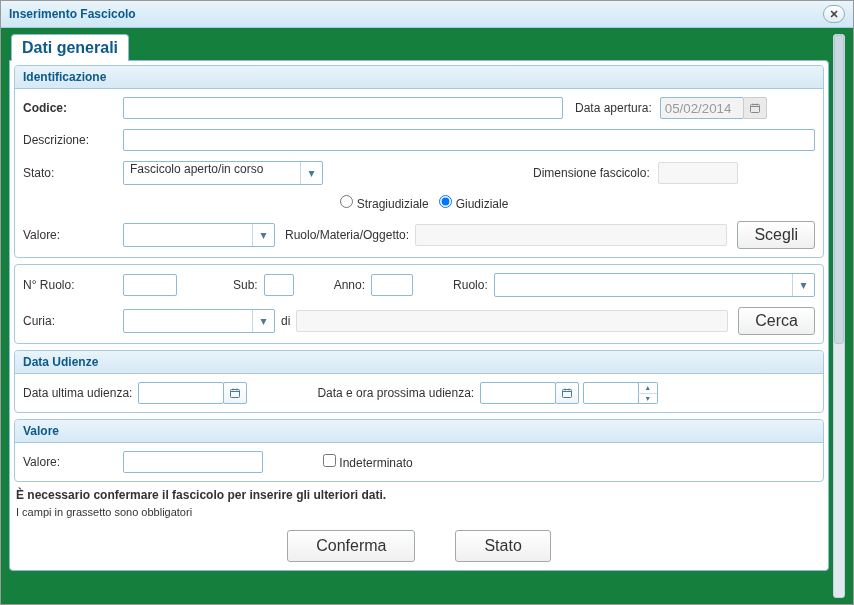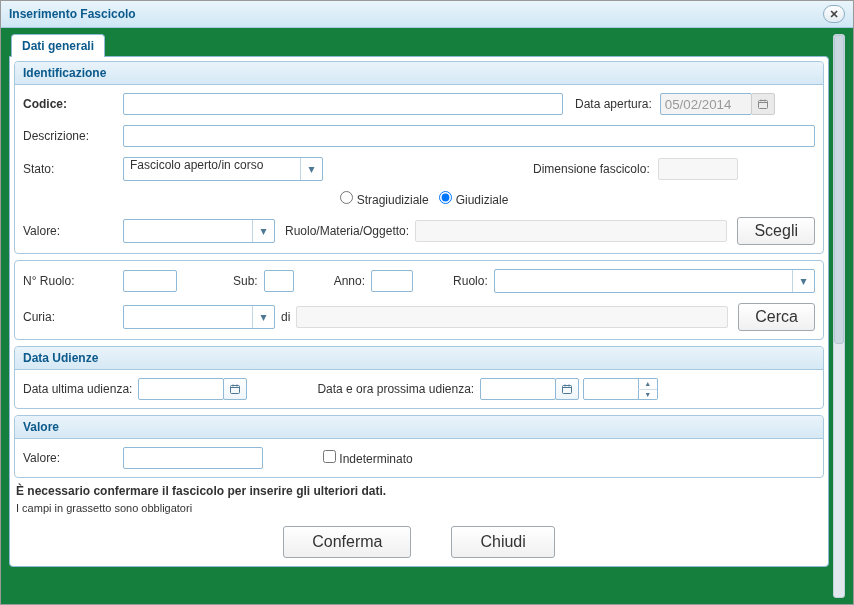--- a/index.html
+++ b/index.html
@@ -6,21 +6,21 @@
 body { font-family: Arial, sans-serif; font-size: 12px; background: #fff; color: #333; }
 .window { width: 854px; height: 605px; border: 1px solid #999; background: #15803d; display: flex; flex-direction: column; }
 .titlebar { background: linear-gradient(#eaf4fb, #cfe7f5); border-bottom: 1px solid #a7c8df; padding: 4px 8px; display: flex; justify-content: space-between; align-items: center; }
 .titlebar .title { color: #0c5a8c; font-weight: bold; }
 .close-btn { width: 22px; height: 18px; border: 1px solid #8aaec4; border-radius: 10px; background: linear-gradient(#fdfdfd,#e3edf3); display: flex; align-items: center; justify-content: center; cursor: pointer; color: #444; font-weight: bold; font-size: 11px; }
 .body { padding: 6px 8px; flex: 1; display: flex; gap: 4px; }
 .content { flex: 1; }
 .scrollbar { width: 12px; background: #e1e9ee; border: 1px solid #c3d2db; border-radius: 3px; }
 .scrollbar .thumb { width: 100%; height: 55%; background: #cad8e1; border: 1px solid #b4c6d1; border-radius: 3px; }
 .tabs { display: flex; }
-.tab { border: 1px solid #8fb9d6; border-bottom: none; border-top-left-radius: 4px; border-top-right-radius: 4px; padding: 4px 10px; background: #fff; color: #0c5a8c; font-weight: bold; font-size: 12px; margin-left: 2px; }
+.tab { border: 1px solid #8fb9d6; border-bottom: none; border-top-left-radius: 4px; border-top-right-radius: 4px; padding: 4px 10px; background: #fff; color: #0c5a8c; font-weight: bold; font-size: 16px; margin-left: 2px; }
 .tab-panel { border: 1px solid #8fb9d6; border-radius: 0 4px 4px 4px; background: #fff; padding: 4px; margin-top: -1px; }
 .fieldset { border: 1px solid #a7c8df; border-radius: 4px; margin-bottom: 6px; background: #fff; }
 .fs-title { background: linear-gradient(#e9f3fa,#d6e9f5); border-bottom: 1px solid #a7c8df; padding: 4px 8px; color: #0c5a8c; font-weight: bold; border-radius: 4px 4px 0 0; }
 .fs-body { padding: 8px; }
 .row { display: flex; align-items: center; margin-bottom: 10px; }
 .row:last-child { margin-bottom: 0; }
 .lbl { width: 100px; color: #333; }
 .lbl.bold { font-weight: bold; }
 input[type=text].txt { border: 1px solid #8fb9d6; height: 22px; padding: 0 4px; background: #fff; border-radius: 2px; }
 input[type=text].txt:disabled { background: #f3f3f3; color: #888; }
@@ -56,21 +56,21 @@
       </div>
       <div class="tab-panel">
 
         <div class="fieldset">
           <div class="fs-title">Identificazione</div>
           <div class="fs-body">
             <div class="row">
               <span class="lbl bold">Codice:</span>
               <input type="text" class="txt" style="width: 440px;" value="">
               <span style="margin-left:12px;margin-right:8px">Data apertura:</span>
-              <input type="text" class="txt" style="width: 92px; color: rgb(153, 153, 153);" disabled="" value="05/02/2014">
+              <input type="text" class="txt" style="width: 84px; color: rgb(153, 153, 153);" disabled="" value="05/02/2014">
               <div class="cal-btn" style="background:#eaeaea;border-color:#ccc">
                 <svg width="12" height="12" viewBox="0 0 24 24" fill="none" stroke="#888" stroke-width="2">
                     <rect x="3" y="5" width="18" height="16" rx="2"></rect>
                     <path d="M3 9h18M8 3v4M16 3v4"></path>
                   </svg>
               </div>
             </div>
             <div class="row">
               <span class="lbl">Descrizione:</span>
               <input type="text" class="txt" style="flex: 1 1 0%;" value="">
@@ -173,21 +173,21 @@
               </label>
             </div>
           </div>
         </div>
 
         <div class="note bold">È necessario confermare il fascicolo per inserire gli ulteriori dati.</div>
         <div class="note">I campi in grassetto sono obbligatori</div>
 
         <div class="footer">
           <button class="btn btn-lg">Conferma</button>
-          <button class="btn btn-lg">Chiudi</button>
+          <button class="btn btn-lg">Stato</button>
         </div>
 
       </div>
     </div>
     <div class="scrollbar">
       <div class="thumb"></div>
     </div>
   </div>
 </div>
 

